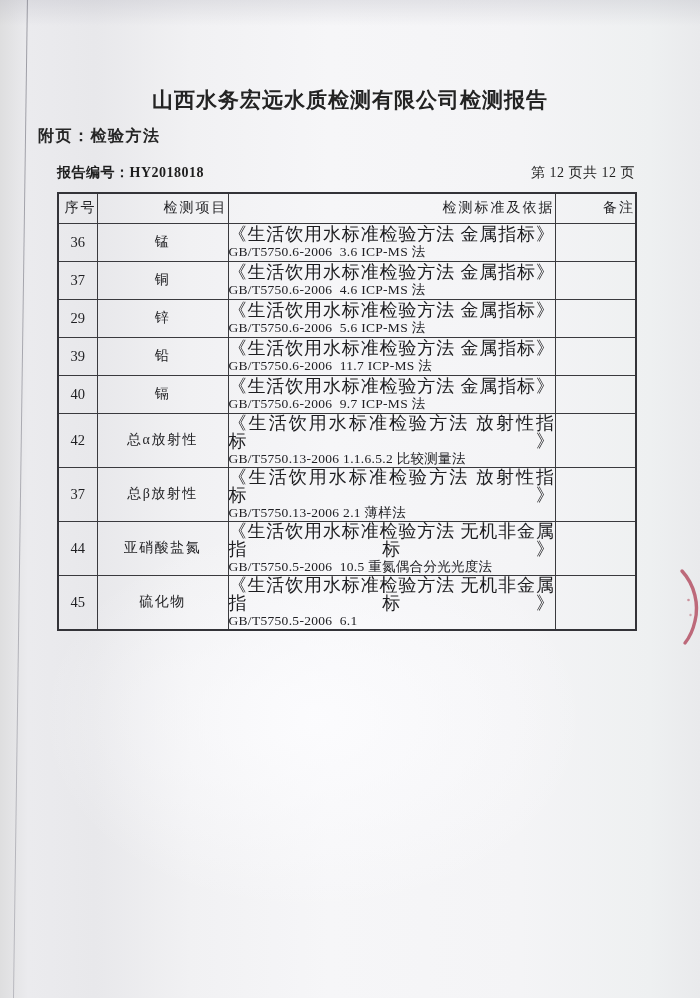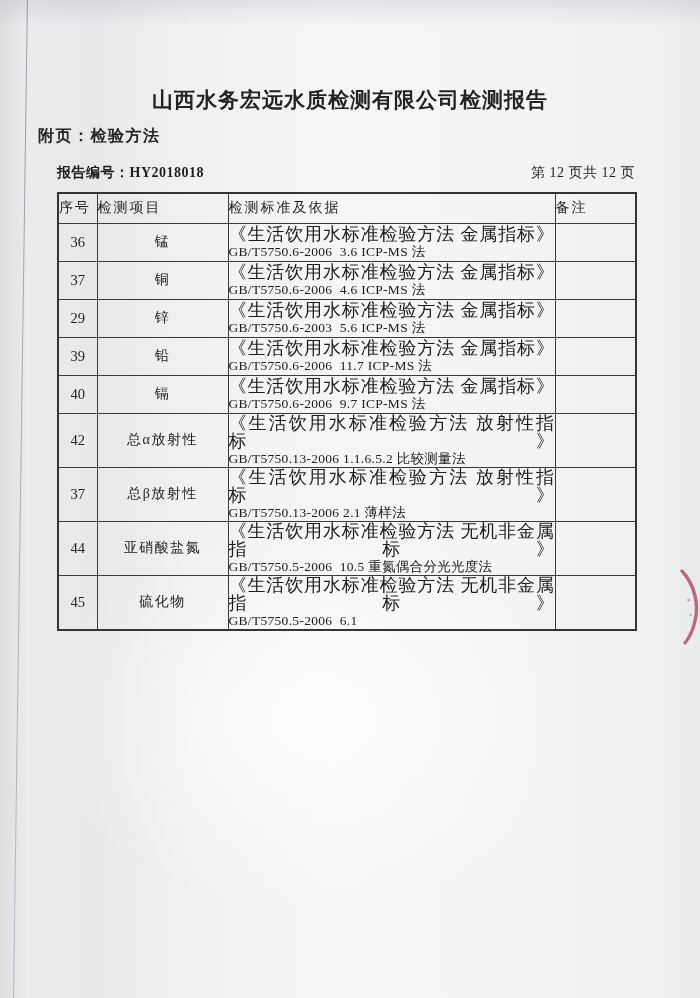--- a/index.html
+++ b/index.html
@@ -44,21 +44,21 @@
   table.report col.c1{width:39px;}
   table.report col.c2{width:131px;}
   table.report col.c3{width:327px;}
   table.report col.c4{width:81px;}
   table.report th,table.report td{
     border:1.5px solid #3a3a3e;padding:0;color:#1f1f22;
     vertical-align:middle;
   }
   table.report{border:2px solid #333338;}
   tr.hdr{height:30px;}
-  tr.hdr th{font-weight:400;font-size:14px;text-align:left;letter-spacing:2px;}
+  tr.hdr th{font-weight:400;font-size:14px;text-align:right;letter-spacing:2px;}
   tr.data-row{height:38px;}
   td.c-no{text-align:center;font-size:14.5px;}
   td.c-item{text-align:center;font-size:14px;letter-spacing:1.5px;}
   td.c-std{vertical-align:top;padding:1px 5px 0 5px;}
   .std1{
     font-size:18px;line-height:18px;letter-spacing:.5px;
     text-align:justify;text-align-last:justify;color:#1d1d20;
     overflow:hidden;white-space:normal;
   }
   .std2{
@@ -117,21 +117,21 @@
       <div class="std2">GB/T5750.6-2006  4.6 ICP-MS 法</div>
     </td>
     <td class="c-remark"></td>
   </tr>
 
   <tr class="data-row">
     <td class="c-no">29</td>
     <td class="c-item">锌</td>
     <td class="c-std">
       <div class="std1">《生活饮用水标准检验方法 金属指标》</div>
-      <div class="std2">GB/T5750.6-2003  5.6 ICP-MS 法</div>
+      <div class="std2">GB/T5750.6-2006  5.6 ICP-MS 法</div>
     </td>
     <td class="c-remark"></td>
   </tr>
 
   <tr class="data-row">
     <td class="c-no">39</td>
     <td class="c-item">铅</td>
     <td class="c-std">
       <div class="std1">《生活饮用水标准检验方法 金属指标》</div>
       <div class="std2">GB/T5750.6-2006  11.7 ICP-MS 法</div>

